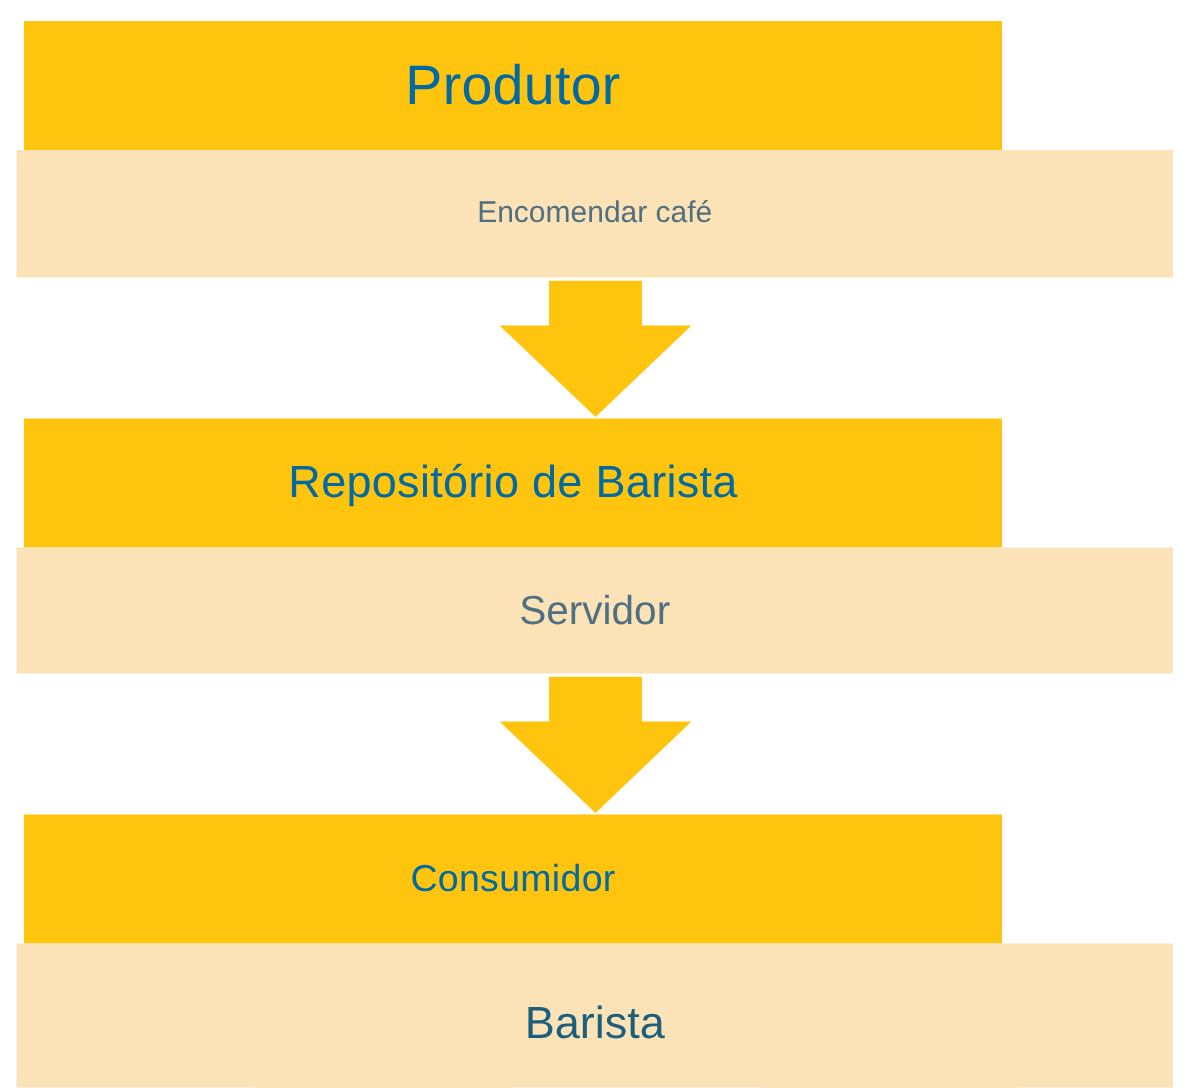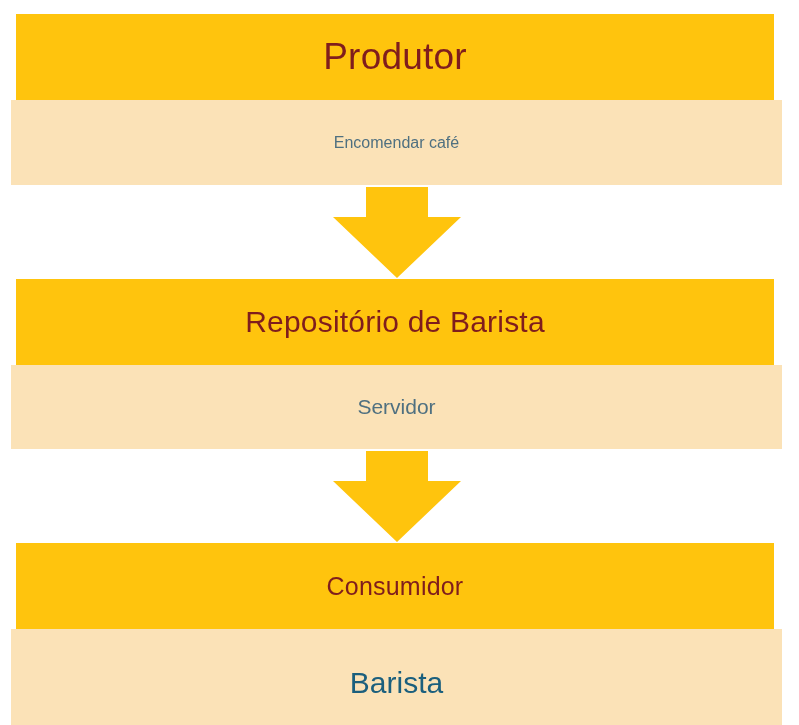--- a/index.html
+++ b/index.html
@@ -25,23 +25,23 @@
   
   .node {
     position: absolute;
     left: 0;
     width: 799px;
   }
 
   .node-header {
     position: absolute;
     left: 16px;
-    width: 758px;
+    width: 652px;
     background: #ffc40d;
-    color: #7f1d1d;
+    color: #0369a1;
     display: flex;
     align-items: center;
     justify-content: center;
     text-align: center;
     letter-spacing: 0.2px;
     box-sizing: border-box;
   }
 
   .node-body {
     position: absolute;
@@ -59,37 +59,37 @@
   #node-produtor { top: 0; height: 190px; }
   #node-produtor .node-header {
     top: 14px;
     height: 86px;
     font-size: 37px;
     font-weight: 400;
   }
   #node-produtor .node-body {
     top: 100px;
     height: 85px;
-    font-size: 16px;
+    font-size: 20px;
     color: #4f7080;
     font-weight: 400;
   }
 
   
   #node-repositorio { top: 265px; height: 190px; }
   #node-repositorio .node-header {
     top: 14px;
     height: 86px;
     font-size: 30px;
     font-weight: 400;
   }
   #node-repositorio .node-body {
     top: 100px;
     height: 84px;
-    font-size: 21px;
+    font-size: 27px;
     color: #4f7080;
     font-weight: 400;
   }
 
   
   #node-consumidor { top: 529px; height: 196px; }
   #node-consumidor .node-header {
     top: 14px;
     height: 86px;
     font-size: 25px;

